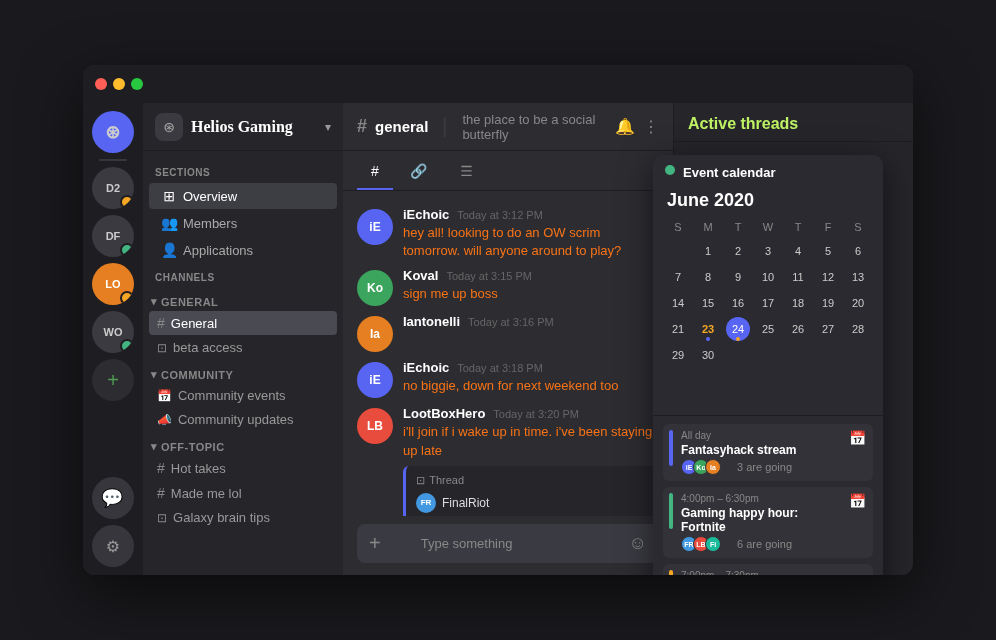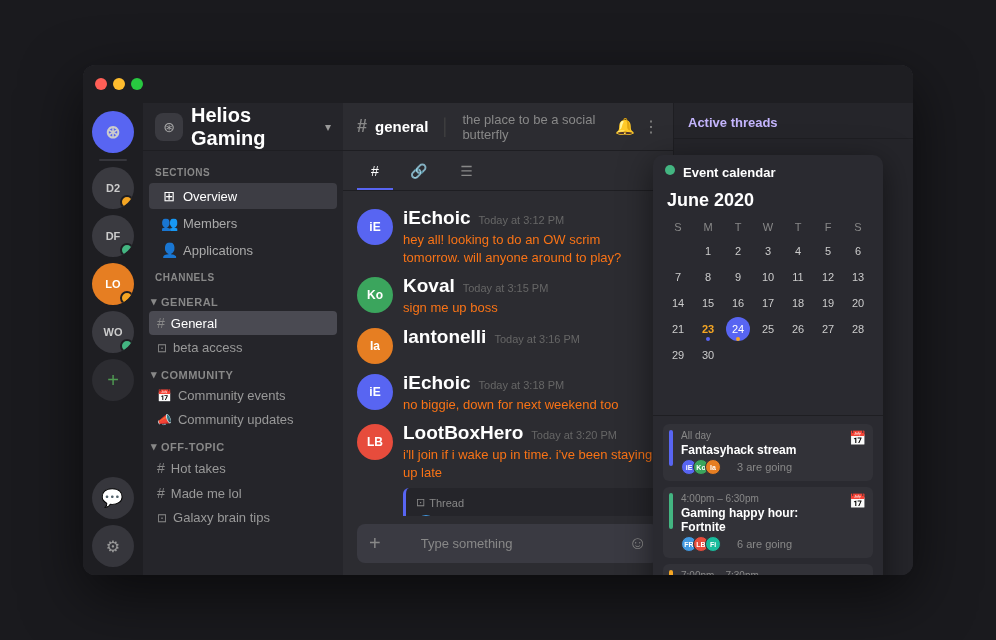--- a/index.html
+++ b/index.html
@@ -152,24 +152,25 @@
       height: 28px;
       border-radius: 8px;
       background: #3a3a40;
       display: flex;
       align-items: center;
       justify-content: center;
       margin-right: 8px;
       flex-shrink: 0;
     }
     .server-header-name {
-      font-size: 20px;
+      font-size: 16px;
       font-weight: 700;
       color: #fff;
       flex: 1;
+      font-family: Liberation Serif, serif;
     }
     .server-header-chevron {
       color: #999;
       font-size: 12px;
     }
 
     .channel-list {
       flex: 1;
       overflow-y: auto;
       padding: 8px 0;
@@ -304,21 +305,21 @@
       margin-top: 2px;
       display: flex;
       align-items: center;
       justify-content: center;
       font-size: 12px;
       font-weight: 700;
       color: white;
     }
     .message-content { flex: 1; }
     .message-header { display: flex; align-items: baseline; gap: 8px; margin-bottom: 2px; }
-    .message-author { font-size: 19px; font-weight: 700; color: #fff; }
+    .message-author { font-size: 13px; font-weight: 700; color: #fff; }
     .message-time { font-size: 11px; color: #666; }
     .message-text { font-size: 13px; color: #f97316; line-height: 1.4; }
 
     .thread-embed {
       background: #25252a;
       border-radius: 6px;
       padding: 8px 10px;
       margin-top: 6px;
       border-left: 3px solid #5865f2;
     }
@@ -388,23 +389,23 @@
     .right-panel {
       width: 240px;
       background: #25252a;
       display: flex;
       flex-direction: column;
       overflow: hidden;
       border-left: 1px solid #1e1e22;
     }
     .right-panel-header {
       padding: 12px 14px 8px;
-      font-size: 13px;
-      font-weight: 700;
-      color: #c4b5fd;
+      font-size: 16px;
+      font-weight: 700;
+      color: #bef264;
       border-bottom: 1px solid #1e1e22;
     }
 
     
     .calendar-overlay {
       position: absolute;
       top: 90px;
       right: 30px;
       width: 230px;
       background: #2a2a30;

